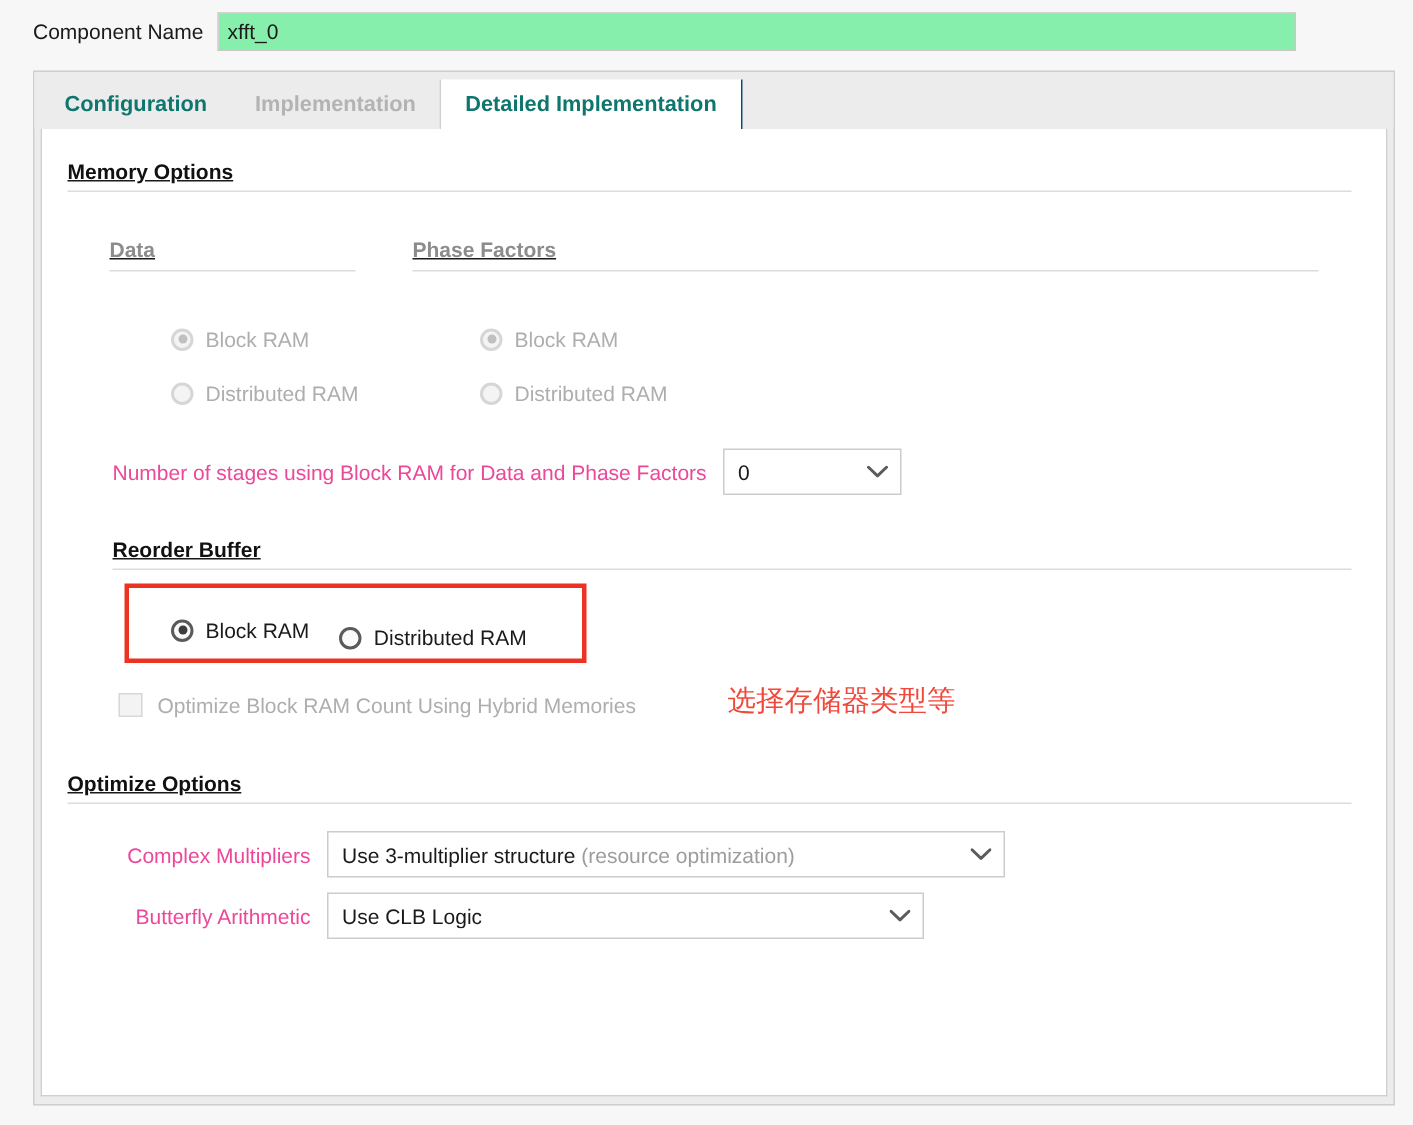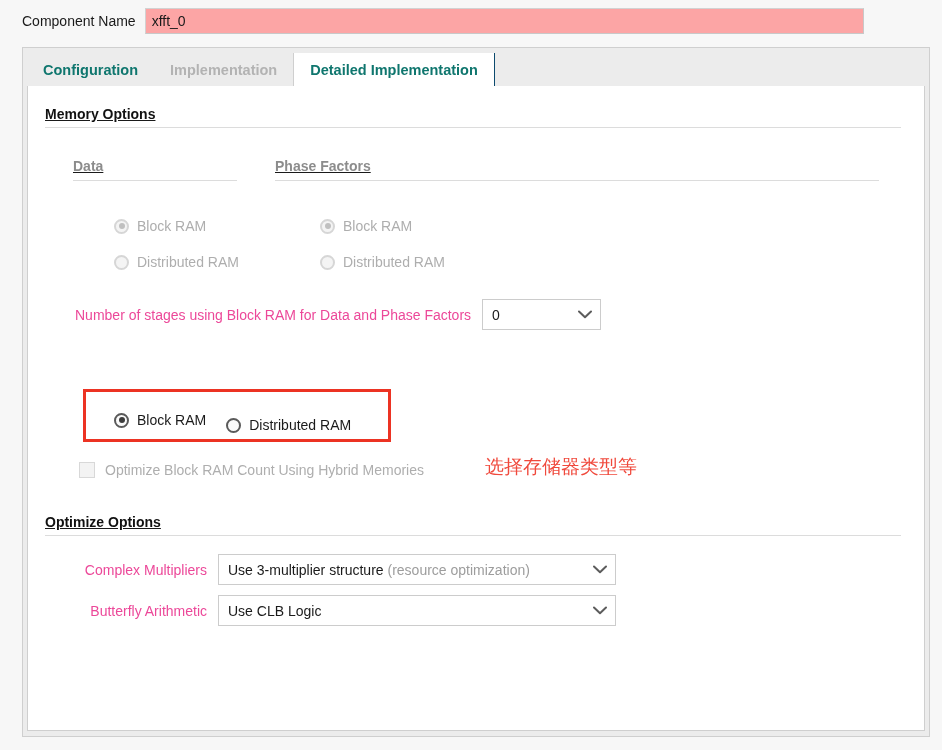--- a/index.html
+++ b/index.html
@@ -27,21 +27,21 @@
   .comp-label {
     margin-left: 22px;
     font-size: 14px;
     color: #1a1a1a;
     white-space: nowrap;
   }
   .comp-field {
     margin-left: 9px;
     width: 776px;
     height: 26px;
-    background: #fca5a5;
+    background: #86efac;
     border: 1px solid #d2d2d2;
     border-right-color: #c8c8c8;
     border-bottom-color: #c8c8c8;
     display: flex;
     align-items: center;
     box-sizing: border-box;
   }
   .comp-field span {
     padding-left: 6px;
     font-size: 14px;
@@ -285,20 +285,24 @@
       <div class="dropdown" style="margin-left:11px; width:119px;">
         <span class="dd-text">0</span>
         <span class="chev">
           <svg width="14" height="9" viewBox="0 0 14 9">
             <path d="M1 1.5 L7 7.2 L13 1.5" fill="none" stroke="#5c5c5c" stroke-width="2" stroke-linecap="round" stroke-linejoin="round"></path>
           </svg>
         </span>
       </div>
     </div>
 
+    <div class="section" style="left:47px; top:272px; width:826px;">
+      <div class="section-title">Reorder Buffer</div>
+      <div class="section-rule"></div>
+    </div>
 
     <div class="highlight-box" style="left:55px; top:303px; width:308px; height:53px;"></div>
 
     <div style="position:absolute; left:86px; top:316px; display:flex; align-items:center;">
       <div class="radio-row">
         <span class="radio enabled checked"></span>
         <span class="radio-label enabled">Block RAM</span>
       </div>
       <div class="radio-row" style="margin-left:20px;">
         <span class="radio enabled"></span>
@@ -313,21 +317,21 @@
       <span class="check-label">Optimize Block RAM Count Using Hybrid Memories</span>
     </div>
 
     <div class="section" style="left:17px; top:428px; width:856px;">
       <div class="section-title">Optimize Options</div>
       <div class="section-rule"></div>
     </div>
 
     <div style="position:absolute; left:47px; top:468px; display:flex; align-items:center;">
       <div class="field-label" style="width:132px; text-align:right;">Complex Multipliers</div>
-      <div class="dropdown" style="margin-left:11px; width:398px;">
+      <div class="dropdown" style="margin-left:11px; width:452px;">
         <span class="dd-text">
           <span>Use 3-multiplier structure</span>
           <span class="muted">(resource optimization)</span>
         </span>
         <span class="chev">
           <svg width="14" height="9" viewBox="0 0 14 9">
             <path d="M1 1.5 L7 7.2 L13 1.5" fill="none" stroke="#5c5c5c" stroke-width="2" stroke-linecap="round" stroke-linejoin="round"></path>
           </svg>
         </span>
       </div>

